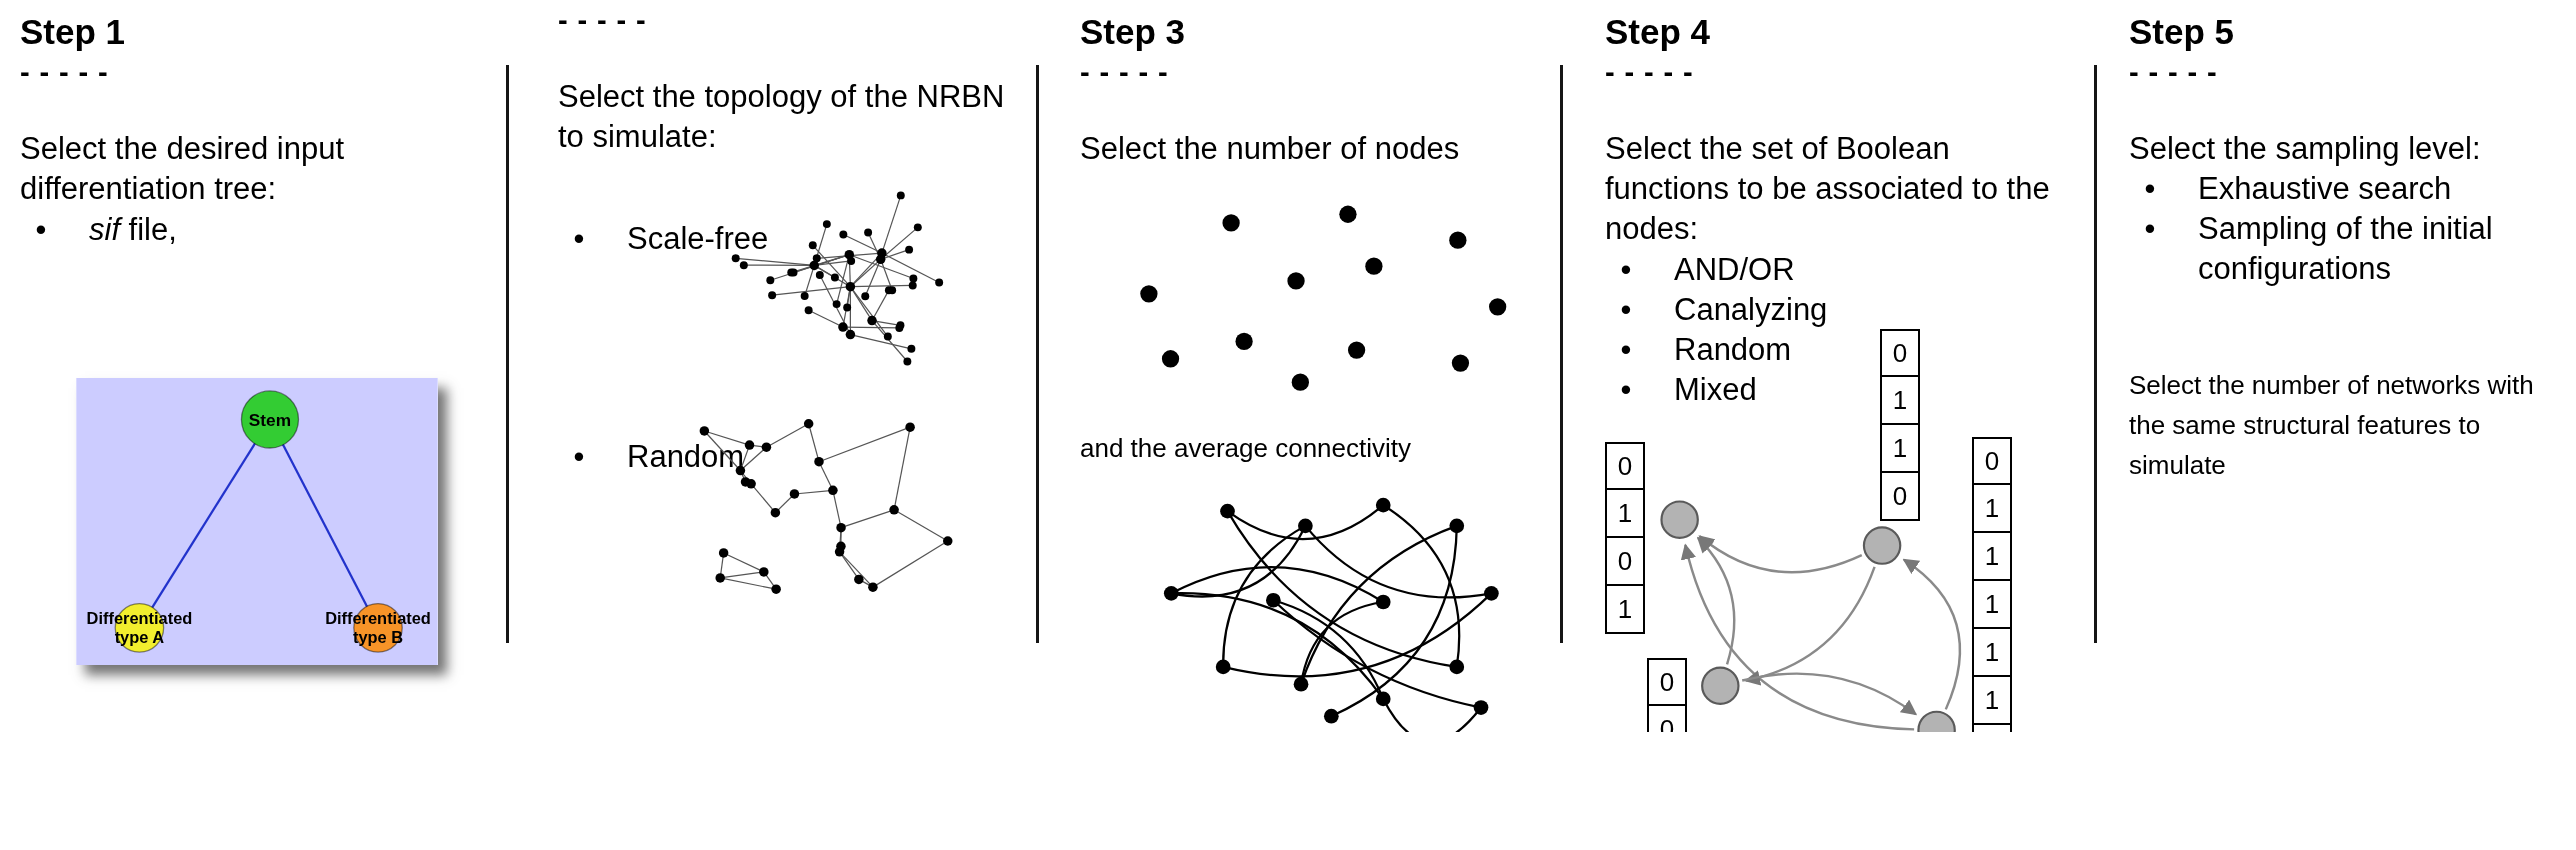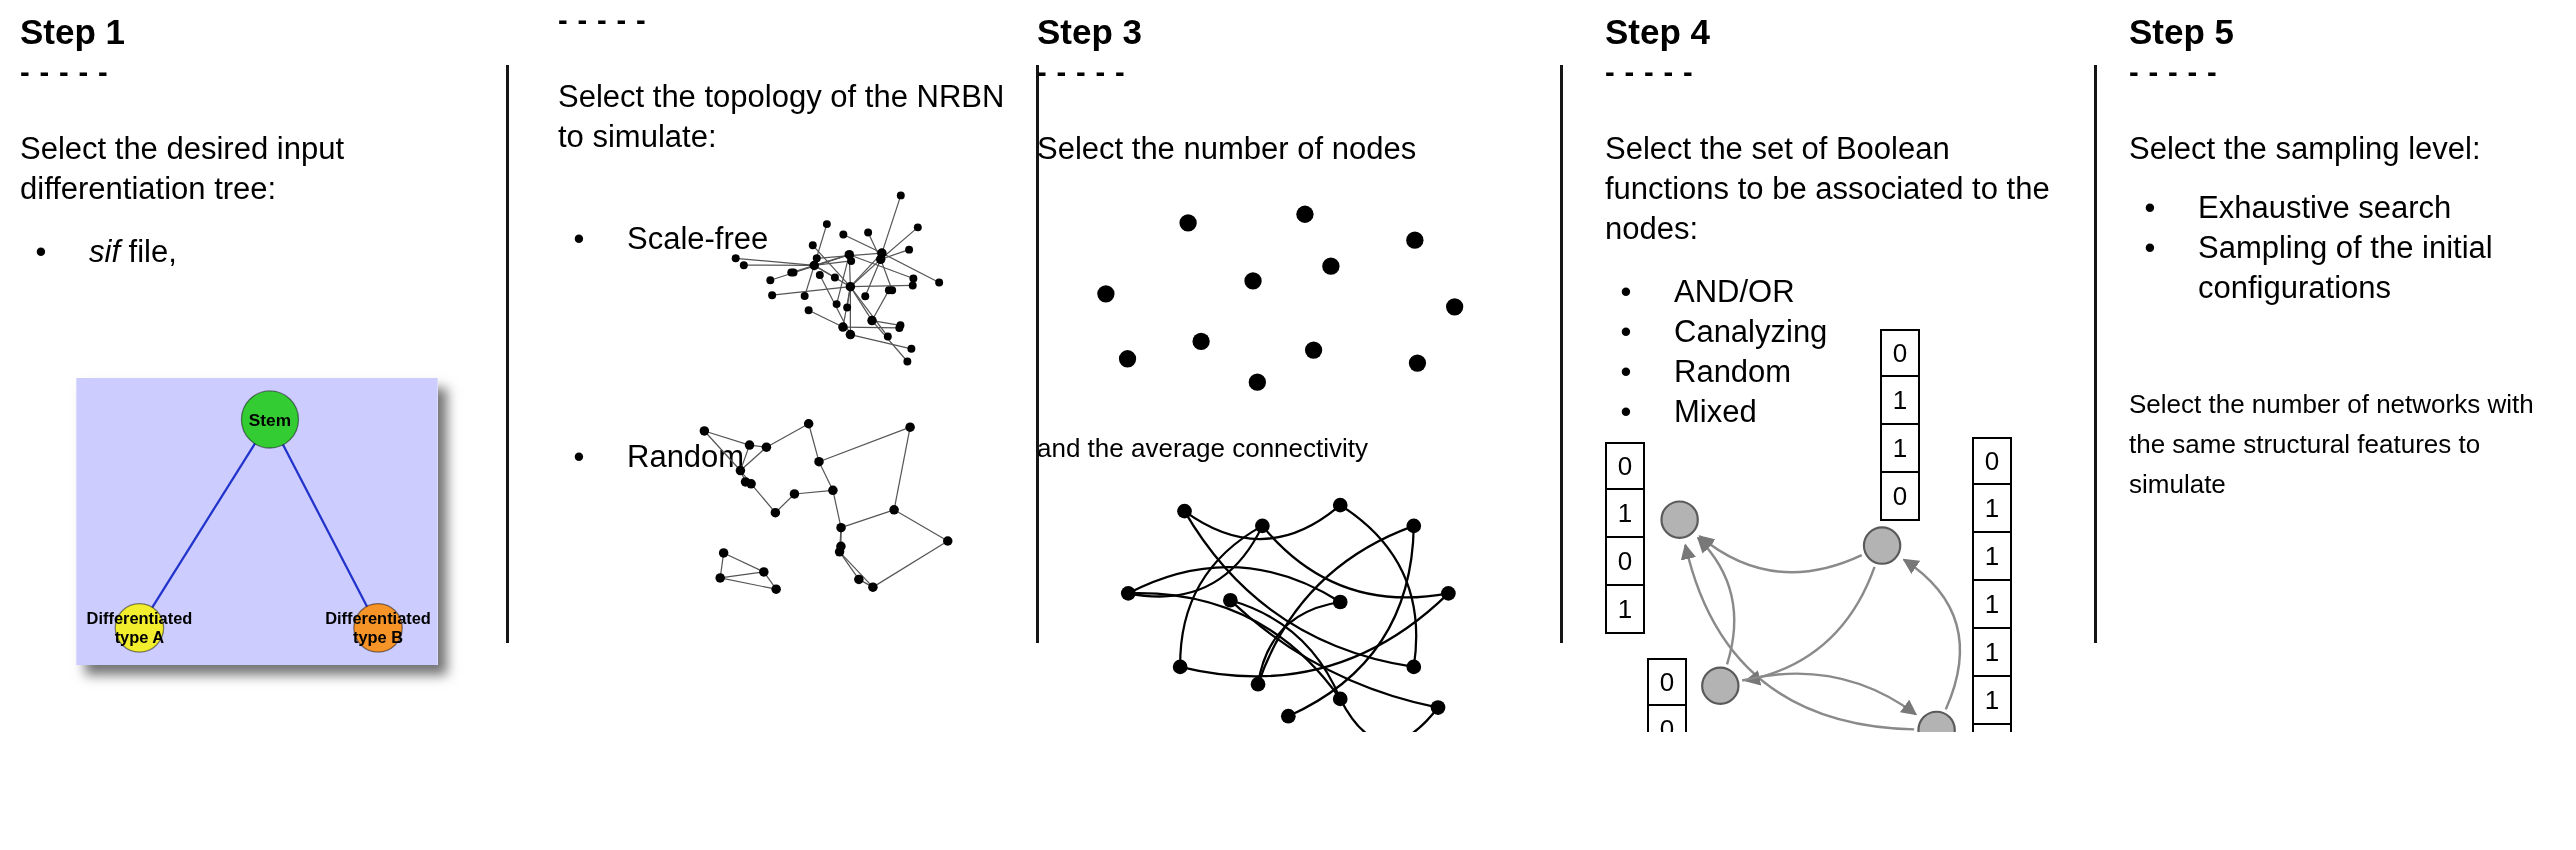--- a/index.html
+++ b/index.html
@@ -6,21 +6,21 @@
   html,body{background:#fff}
   body{font-family:"Liberation Sans",sans-serif;color:#000}
   .page{position:relative;width:2576px;height:732px;background:#fff;overflow:hidden}
   .divider{position:absolute;top:65px;width:2.6px;height:578px;background:#151515}
   .col{position:absolute;top:0;height:851px}
   .title{font-size:35px;font-weight:bold;margin-top:12px}
   .dashes{font-size:29px;font-weight:bold;margin-top:3.5px;letter-spacing:0.9px}
   .intro{font-size:31px;line-height:40px;margin-top:40px}
   .intro b,.para b{font-weight:normal}
   .para{font-size:26px;line-height:40px}
-  .bullets{list-style:none;margin-top:23px}
+  .bullets{list-style:none;margin-top:1px}
   .bullet{position:relative;padding-left:69px;font-size:31px;line-height:40px}
   .bullet::before{content:"\2022";position:absolute;left:15.6px;top:0}
   .abs{position:absolute}
   .fig{position:absolute}
   .tree-box{position:absolute;left:56px;top:378px;width:362px;height:287px;
             box-shadow:8.7px 9.5px 11.2px rgba(70,70,70,.75)}
   .tree-box svg{display:block}
   .tree-label{font-size:19px;font-weight:bold;text-anchor:middle;fill:#000}
   .stem-label{font-size:20px;font-weight:bold;text-anchor:middle;fill:#000}
   .net-graphic{position:absolute;left:0;top:312px;width:472px;height:539px}
@@ -201,21 +201,21 @@
         <circle cx="213.58654505666345" cy="213.1979407556355" r="5.5" fill="#000"></circle>
         <circle cx="197.31914809998125" cy="204.24097201786935" r="5.5" fill="#000"></circle>
         <circle cx="256.66751739475876" cy="27.995694782584906" r="5.5" fill="#000"></circle>
         <circle cx="66.08293171878904" cy="91.39620282687247" r="5.5" fill="#000"></circle>
         <circle cx="139.1921915402636" cy="24.03522285632789" r="5.5" fill="#000"></circle>
         <circle cx="40.72702069487423" cy="173.60317113809288" r="5.5" fill="#000"></circle>
         <circle cx="122.73903711419553" cy="105.34314073622227" r="5.5" fill="#000"></circle>
       </svg>
   </section>
 
-  <section class="col" style="left:1037px;width:459px">
+  <section class="col" style="left:1080px;width:459px">
     <h2 class="title">Step 3</h2>
     <div class="dashes">- - - - -</div>
     <p class="intro"><span>Select the </span><b>number of nodes</b><span></span></p>
     <svg class="fig" style="left:4.3px;top:190px" width="450" height="206" viewBox="0 0 520 238">
         <circle cx="75" cy="120" r="10" fill="#000"></circle>
         <circle cx="170" cy="38" r="10" fill="#000"></circle>
         <circle cx="305" cy="28" r="10" fill="#000"></circle>
         <circle cx="100" cy="195" r="10" fill="#000"></circle>
         <circle cx="245" cy="105" r="10" fill="#000"></circle>
         <circle cx="335" cy="88" r="10" fill="#000"></circle>
@@ -316,21 +316,21 @@
         <div class="cell">1</div>
         <div class="cell">0</div>
       </div>
     </div>
   </section>
 
   <section class="col" style="left:2129px;width:446px">
     <h2 class="title">Step 5</h2>
     <div class="dashes">- - - - -</div>
     <p class="intro"><span>Select the </span><b>sampling level</b><span>:</span></p>
-    <ul class="bullets" style="margin-top:19px">
+    <ul class="bullets" style="margin-top:0">
       <li class="bullet">Exhaustive search</li>
       <li class="bullet">Sampling of the initial configurations</li>
     </ul>
     <p class="para" style="margin-top:76px"><span>Select the </span><b>number of networks</b><span> with the same structural features to simulate</span></p>
   </section>
 
 </div>
 
 
 </body></html>

